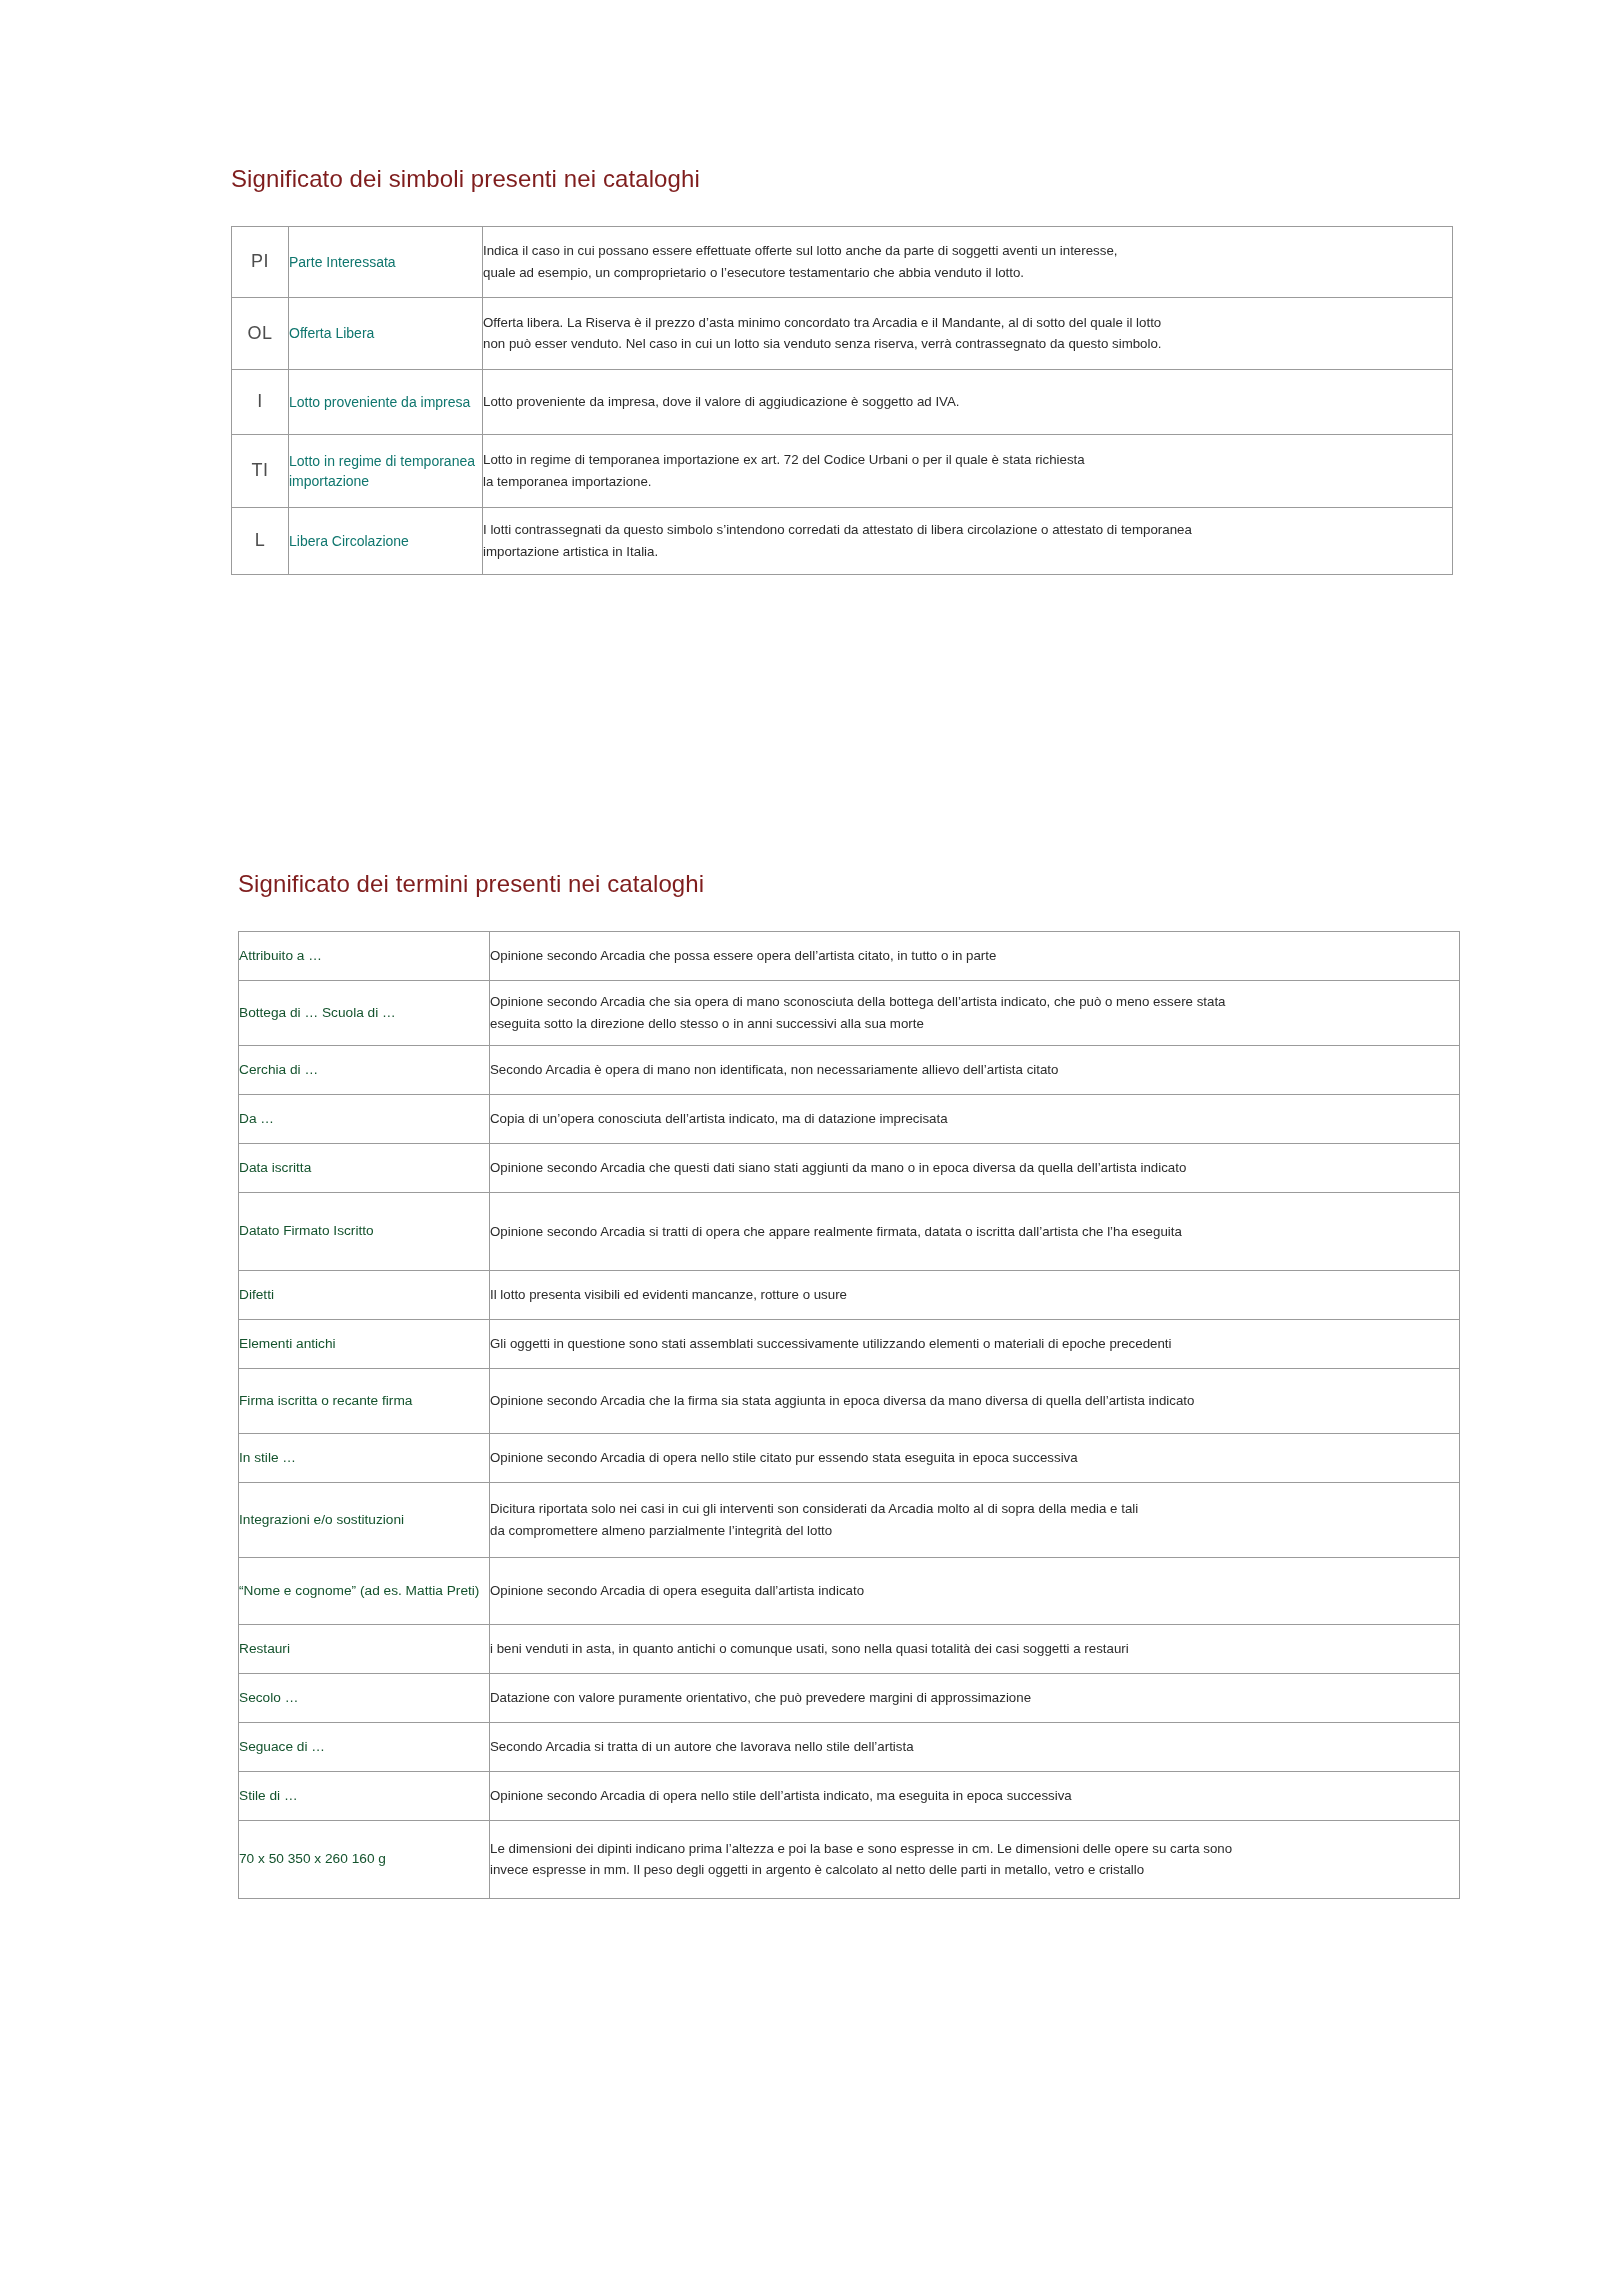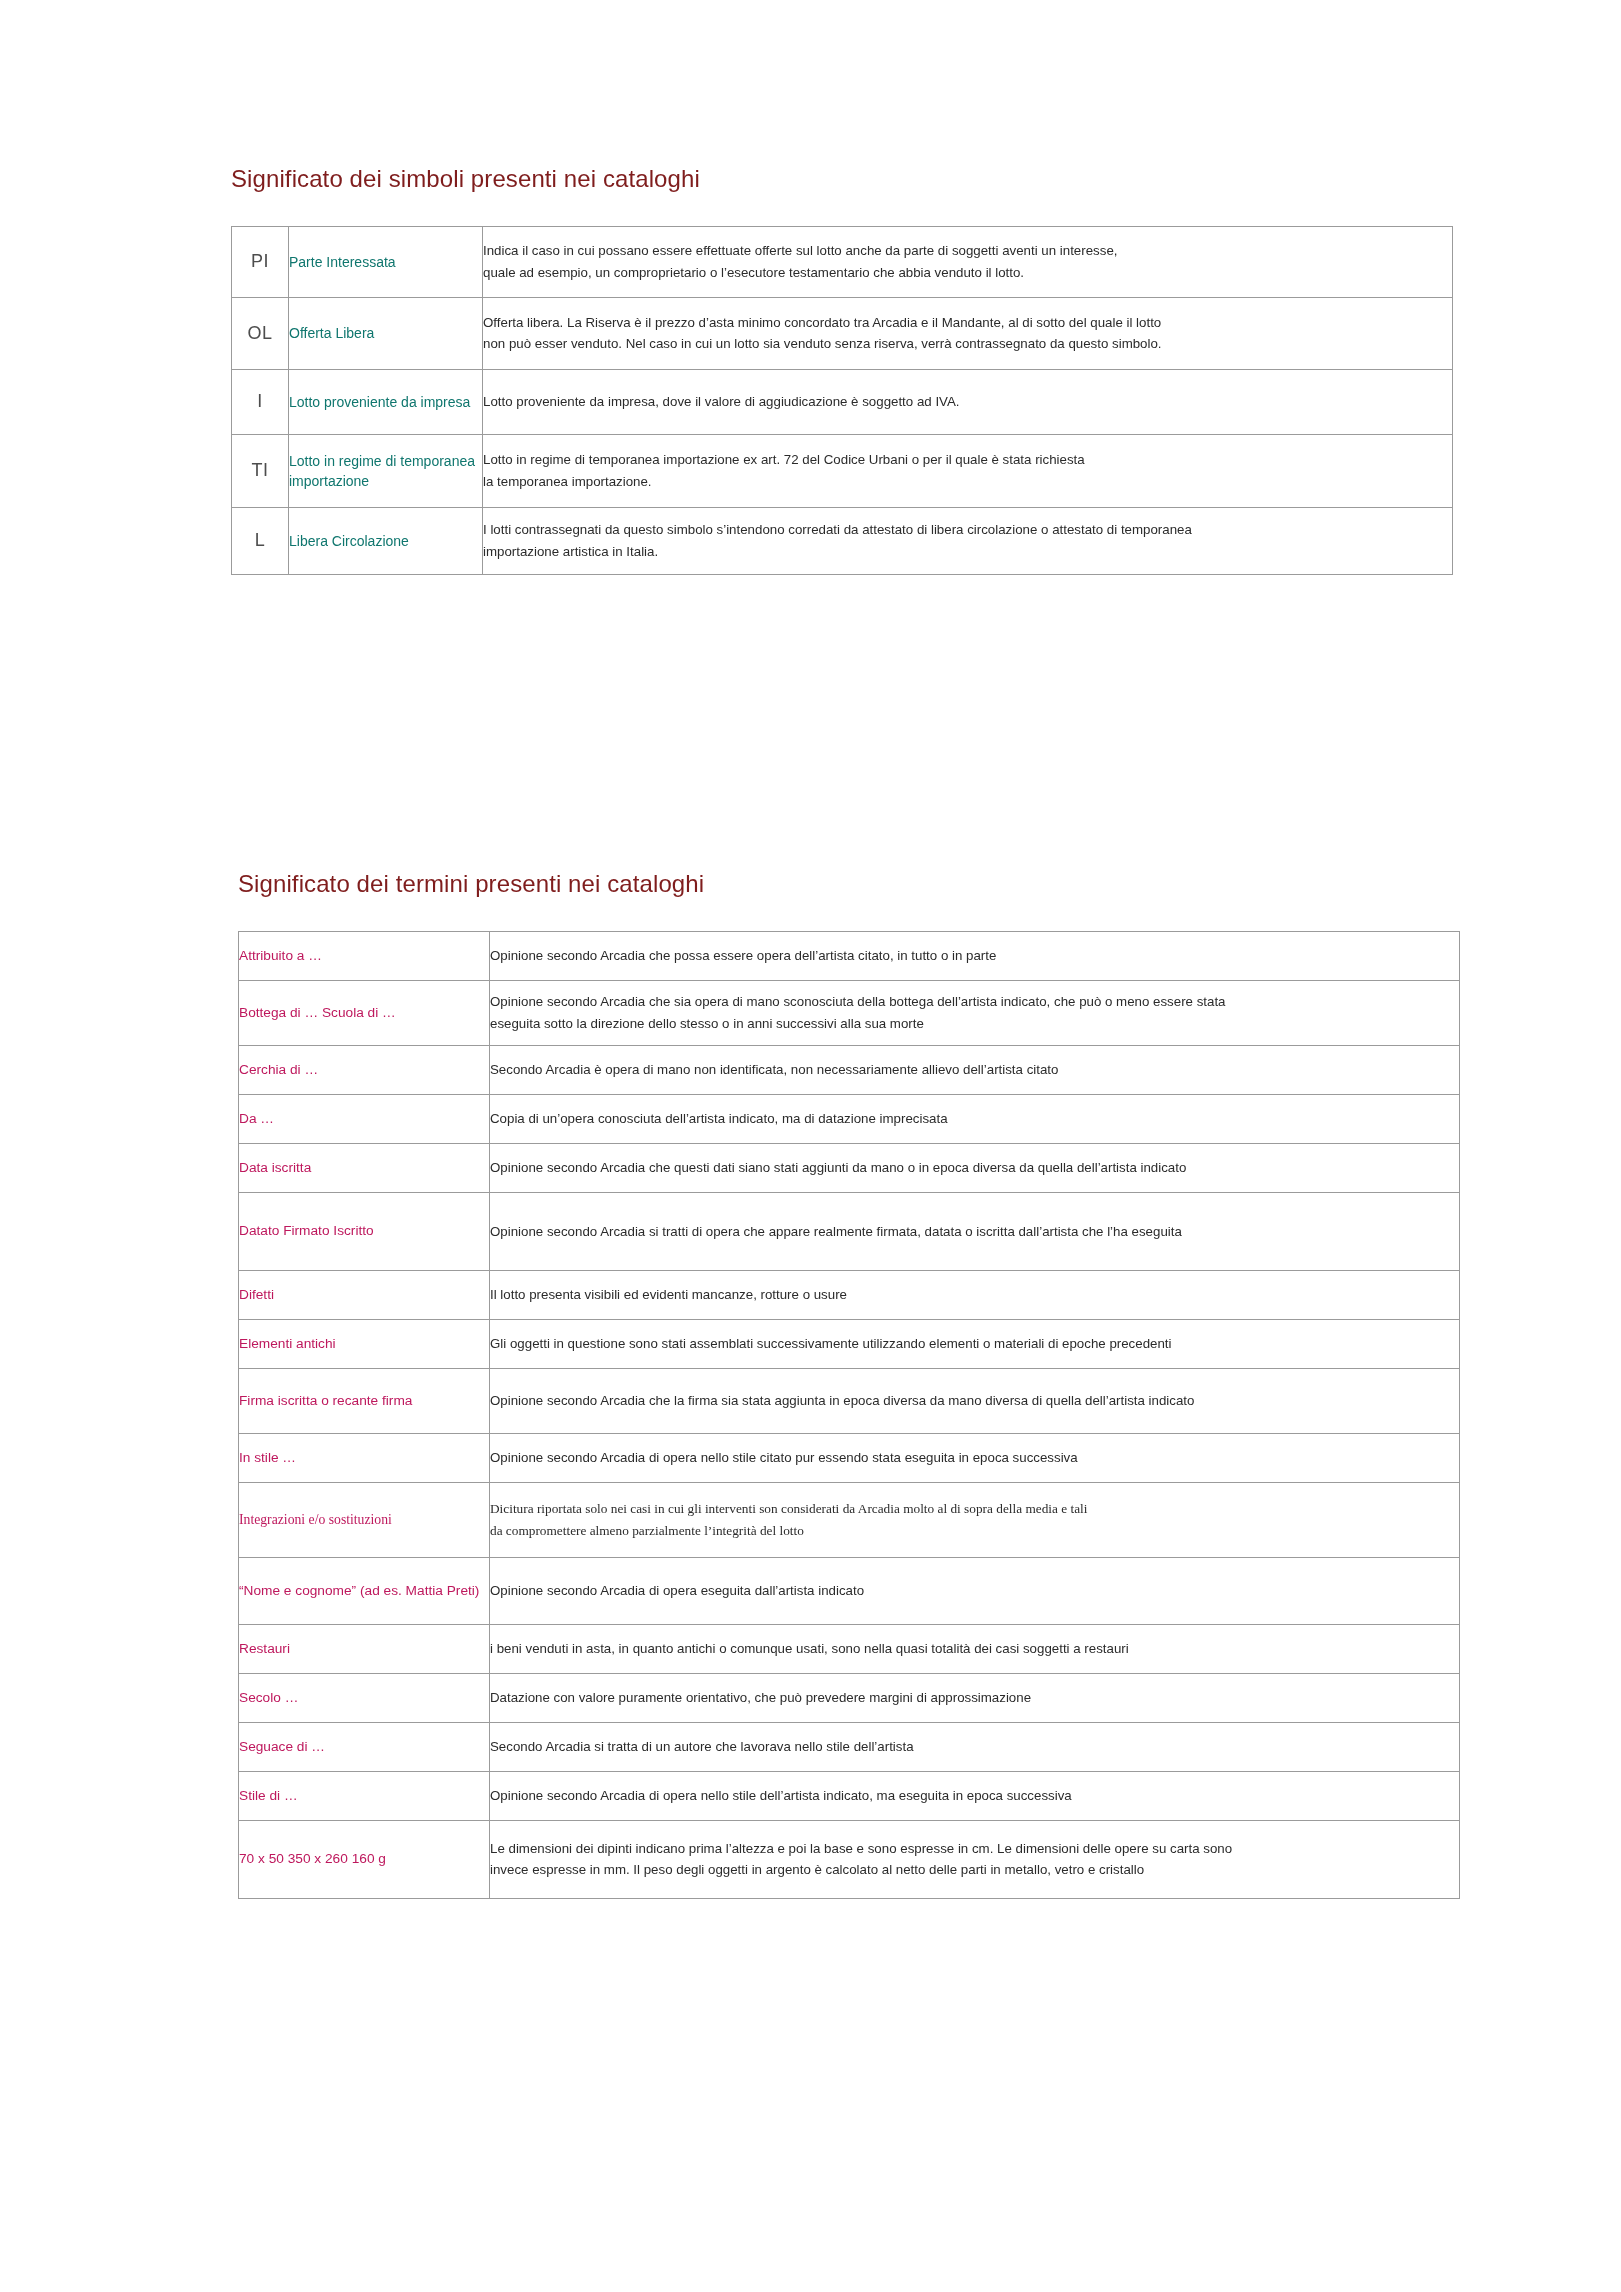--- a/index.html
+++ b/index.html
@@ -70,21 +70,21 @@
     padding: 5.9px 2px;
   }
   .cell-name {
     font-size: 14px;
     color: #0f766e;
     padding: 9.8px 7.8px 9.8px 19.6px;
     line-height: 1.45;
   }
   .cell-term {
     font-size: 13.7px;
-    color: #be185d;
+    color: #14532d;
     padding: 9.8px 7.8px 9.8px 21.6px;
     line-height: 1.5;
   }
   .cell-desc {
     font-size: 13.3px;
     color: #2b2b2b;
     padding: 11.8px 13.7px 11.8px 17.6px;
     line-height: 1.62;
   }
   .cell-desc.justify { text-align: justify; }
@@ -93,21 +93,21 @@
   .r-h1 { height: 71px; }
   .r-h2 { height: 72px; }
   .r-h3 { height: 65px; }
   .r-h4 { height: 73px; }
   .r-h5 { height: 67px; }
 
   .t-h1 { height: 49px; }
   .t-h2 { height: 65px; }
   .t-h3 { height: 49px; }
   .t-h4 { height: 78px; }
-  .t-h5 { height: 75px; font-family: Liberation Serif, serif; }
+  .t-h5 { height: 75px; }
   .t-h6 { height: 67px; }
 </style>
 </head>
 <body>
 
 <div class="page">
 
   <div class="section" id="section-symbols">
     <h2 class="section-title">Significato dei simboli presenti nei cataloghi</h2>
 

